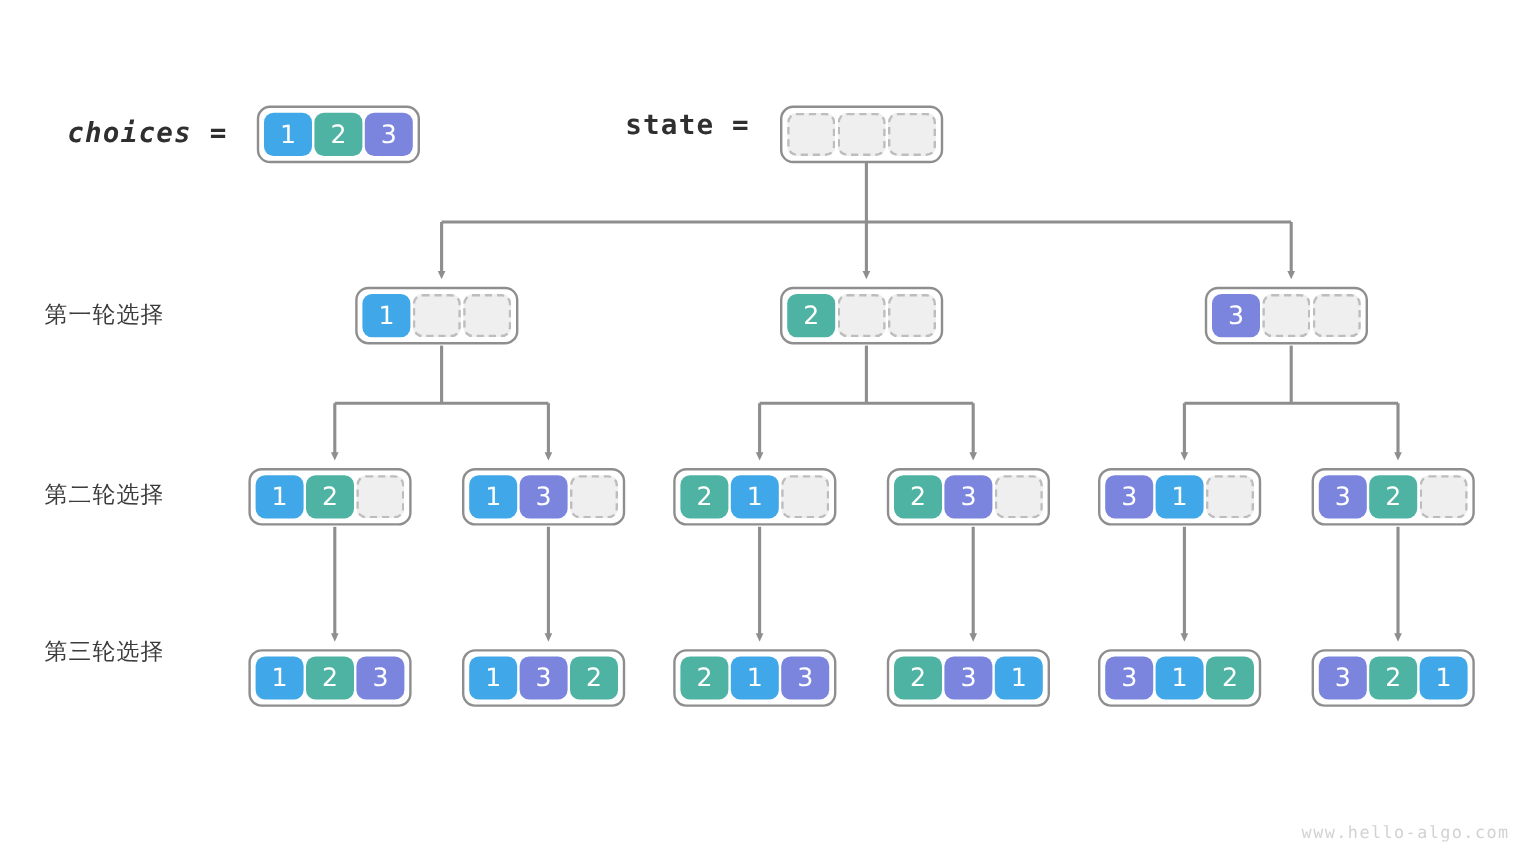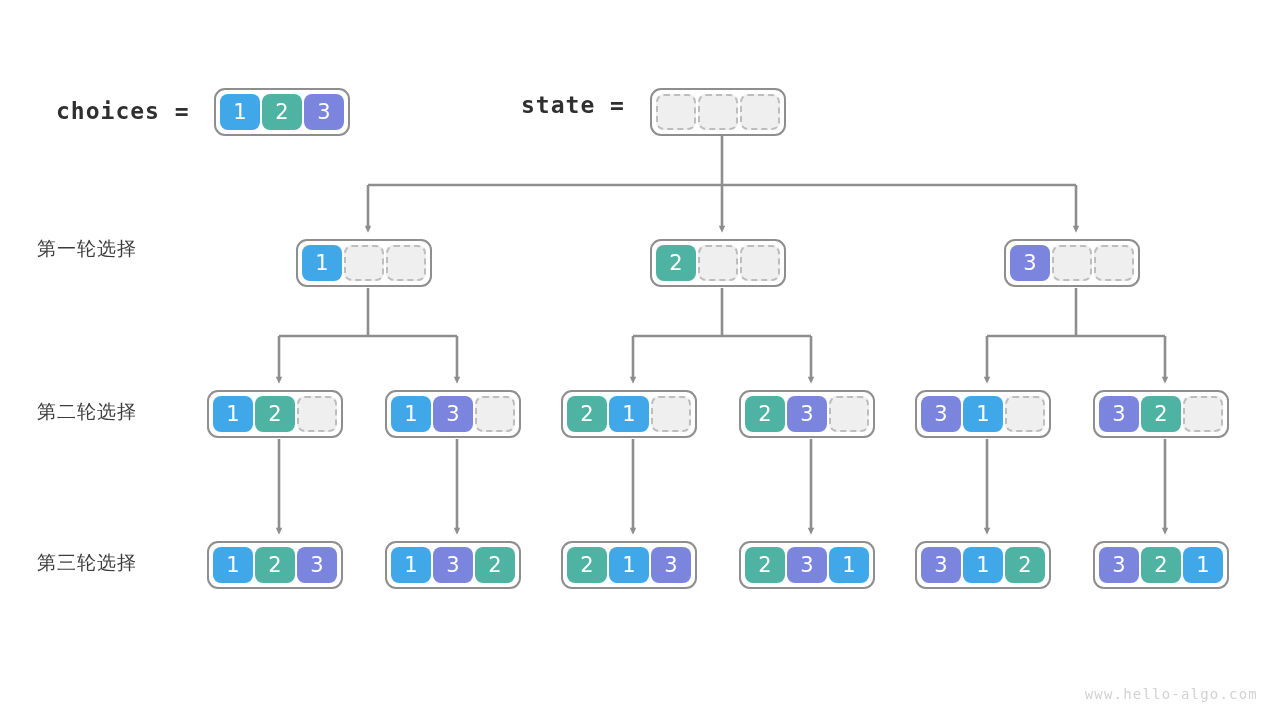--- a/index.html
+++ b/index.html
@@ -128,39 +128,39 @@
 
       <path d="M279,439 L279,531" marker-end="url(#arrow)"></path>
       <path d="M457,439 L457,531" marker-end="url(#arrow)"></path>
       <path d="M633,439 L633,531" marker-end="url(#arrow)"></path>
       <path d="M811,439 L811,531" marker-end="url(#arrow)"></path>
       <path d="M987,439 L987,531" marker-end="url(#arrow)"></path>
       <path d="M1165,439 L1165,531" marker-end="url(#arrow)"></path>
     </g>
   </svg>
 
-  <div class="mono-label" style="left:56px; top:98px;">choices =</div>
+  <div class="mono-label" style="left:56px; top:98px;font-style:italic;">choices =</div>
 
   <div class="node" style="left:214px; top:88px;">
     <div class="cell" style="background: rgb(64, 168, 232);">1</div>
     <div class="cell" style="background: rgb(79, 179, 164);">2</div>
     <div class="cell" style="background: rgb(123, 133, 222);">3</div>
   </div>
 
   <div class="mono-label" style="left:521px; top:92px;">state =</div>
 
   <div class="node" style="left:650px; top:88px;">
     <div class="cell empty"></div>
     <div class="cell empty"></div>
     <div class="cell empty"></div>
   </div>
 
-  <div class="row-label" style="left:37px; top:236px;">第一轮选择</div>
+  <div class="row-label" style="left:37px; top:249px;">第一轮选择</div>
   <div class="row-label" style="left:37px; top:399px;">第二轮选择</div>
-  <div class="row-label" style="left:37px; top:550px;text-align:right;">第三轮选择</div>
+  <div class="row-label" style="left:37px; top:530px;text-align:right;">第三轮选择</div>
 
   <div class="node" style="left:296px; top:239px;">
     <div class="cell" style="background: rgb(64, 168, 232);">1</div>
     <div class="cell empty"></div>
     <div class="cell empty"></div>
   </div>
   <div class="node" style="left:650px; top:239px;">
     <div class="cell" style="background: rgb(79, 179, 164);">2</div>
     <div class="cell empty"></div>
     <div class="cell empty"></div>

